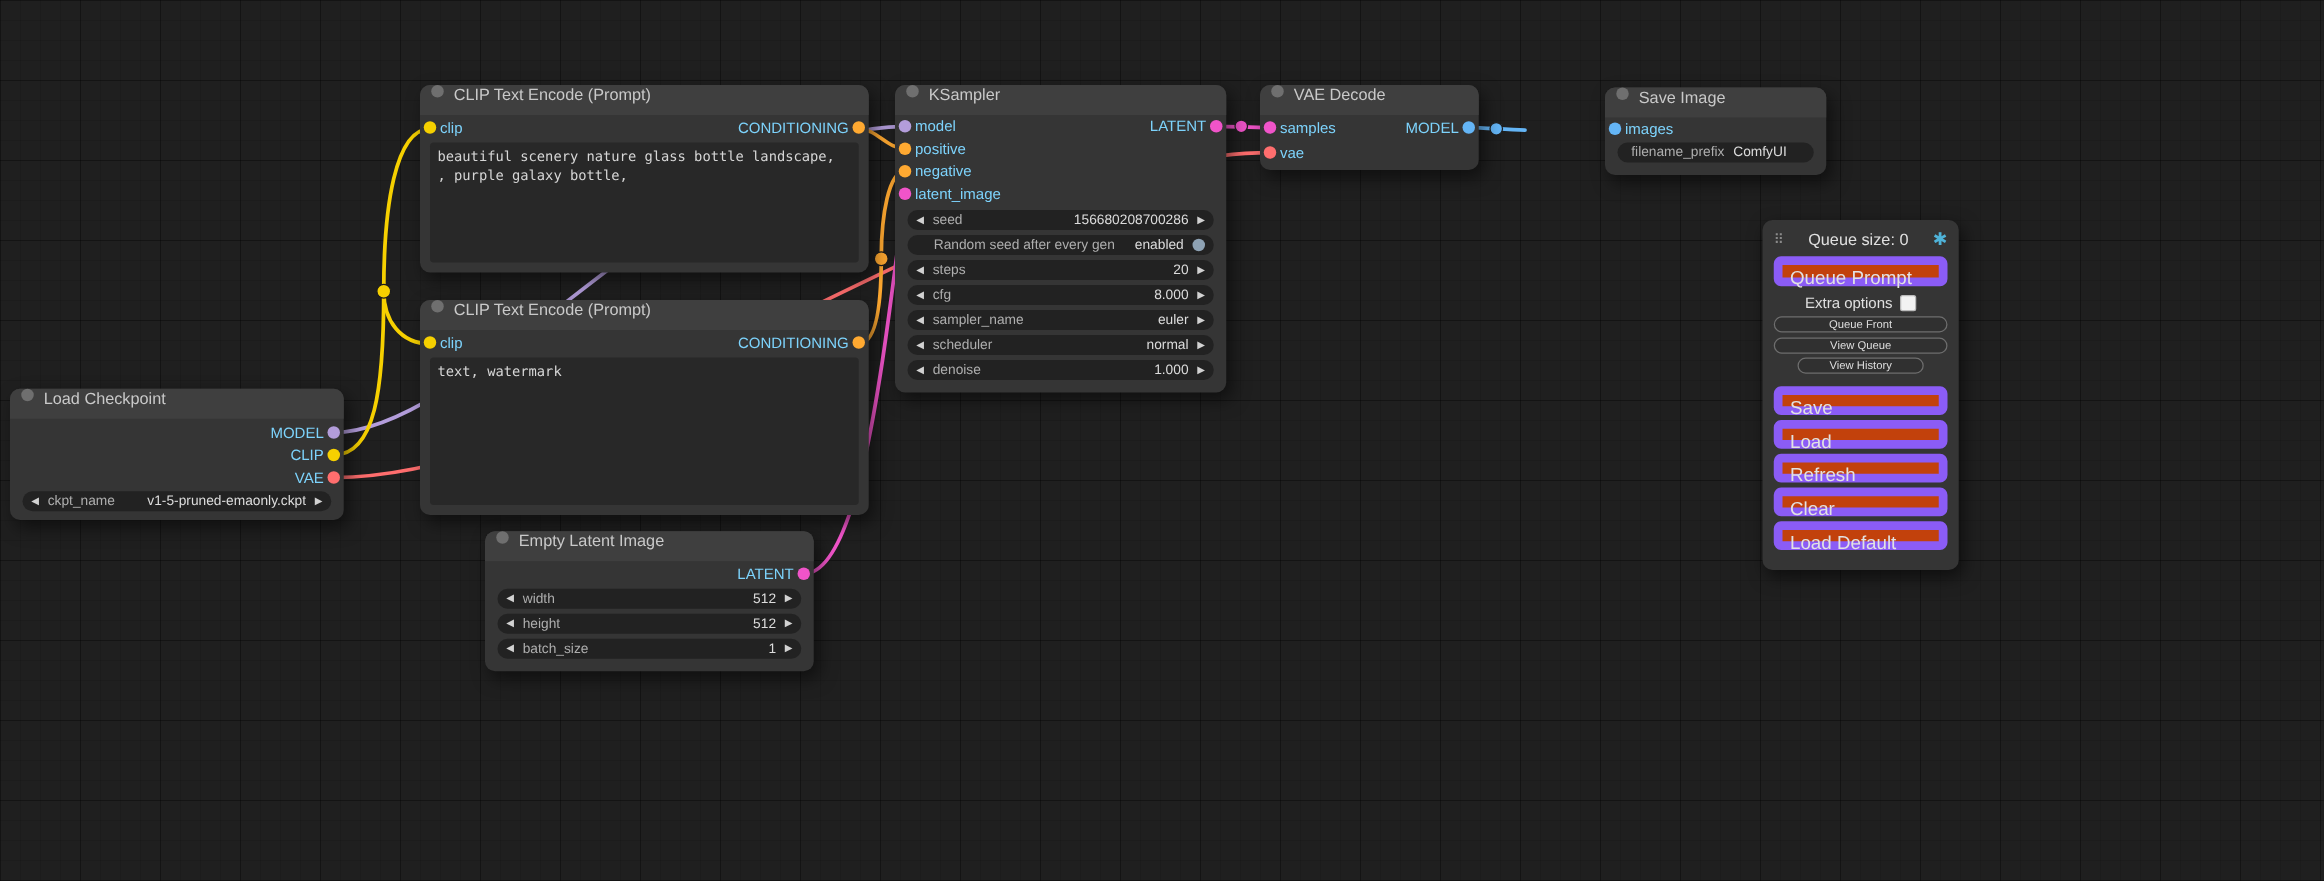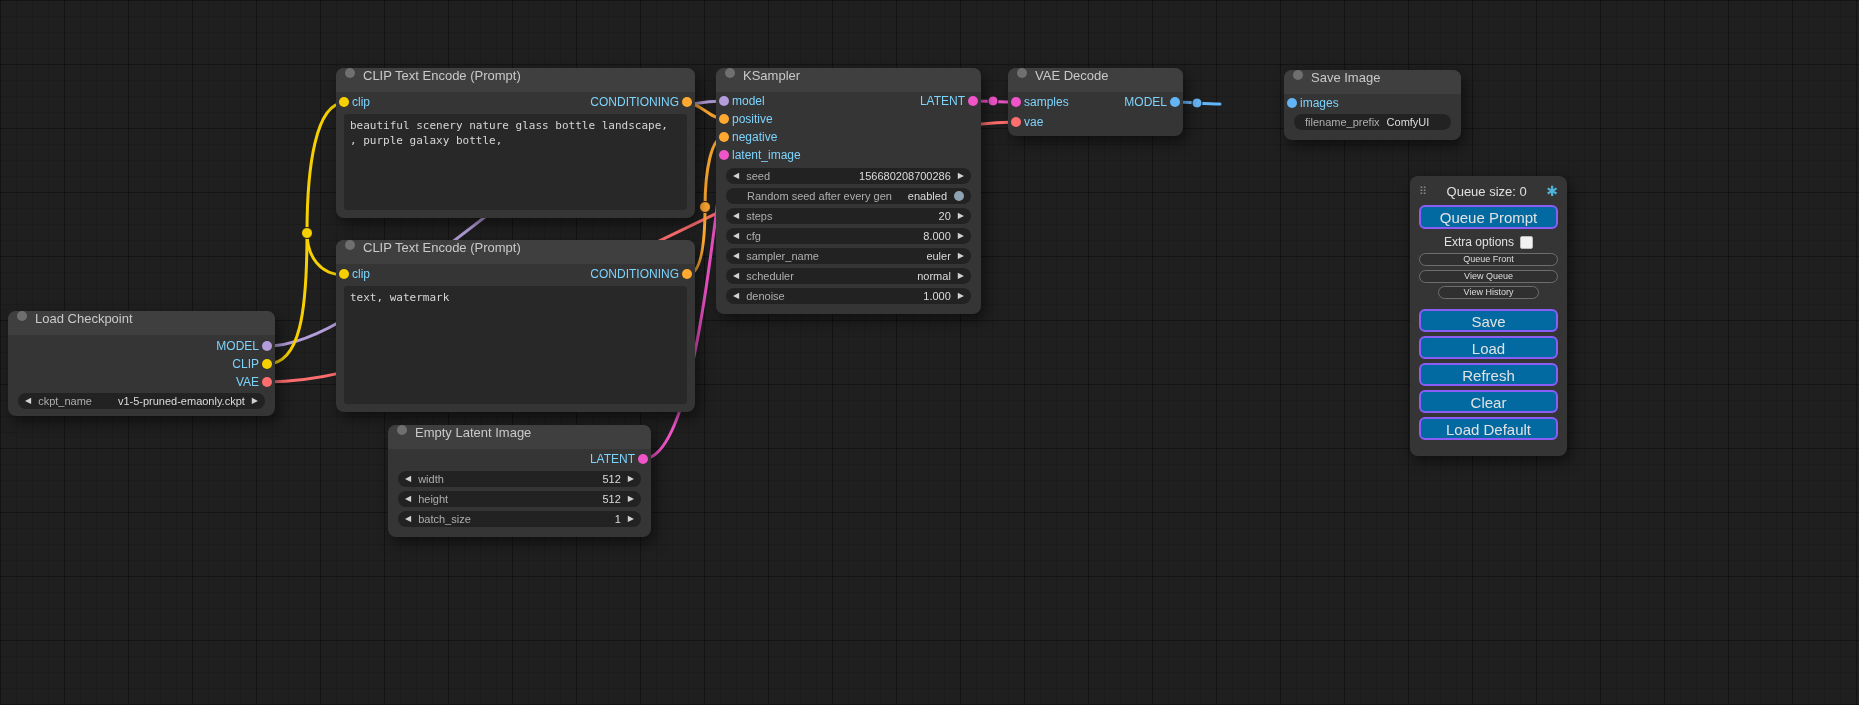--- a/index.html
+++ b/index.html
@@ -51,23 +51,23 @@
     position:absolute;left:1410px;top:176px;width:157px;z-index:3;
     background:#353535;border-radius:8px;box-shadow:3px 5px 14px rgba(0,0,0,.55);
     padding:5px 9px 12px 9px;color:#e0e0e0;box-sizing:border-box;
   }
   .qhead{display:flex;align-items:center;height:20px;font-size:13px;}
   .qdrag{color:#8a8a8a;font-size:11px;cursor:move;}
   .qsize{flex:1;text-align:center;}
   .qgear{color:#4fb3d9;font-size:14px;cursor:pointer;}
   .qbtn{
     display:block;width:100%;box-sizing:border-box;height:23px;margin:4px 0;
-    background:#0369a1;border:2px solid #8b5cf6;border-radius:6px;
+    background:#c2410c;border:7px solid #8b5cf6;border-radius:6px;
     color:#e2e2e2;font-size:15px;font-family:"Liberation Sans",sans-serif;
-    text-align:center;line-height:20px;cursor:pointer;
+    text-align:left;line-height:20px;cursor:pointer;
   }
   .qbig{height:24px;}
   .extra{display:flex;align-items:center;justify-content:center;gap:6px;height:18px;font-size:12px;margin:2px 0;}
   .chk{width:11px;height:11px;background:#f2f2f2;border:1px solid #bbb;border-radius:2px;cursor:pointer;}
   .smallrow{display:flex;gap:4px;margin:2px 0;flex-direction:column;}
   .spill{
     flex:1;height:13px;background:#303030;border:1px solid #6e6e6e;border-radius:8px;
     color:#dedede;font-size:9px;line-height:11px;text-align:center;cursor:pointer;
     font-family:"Liberation Sans",sans-serif;padding:0;
   }

